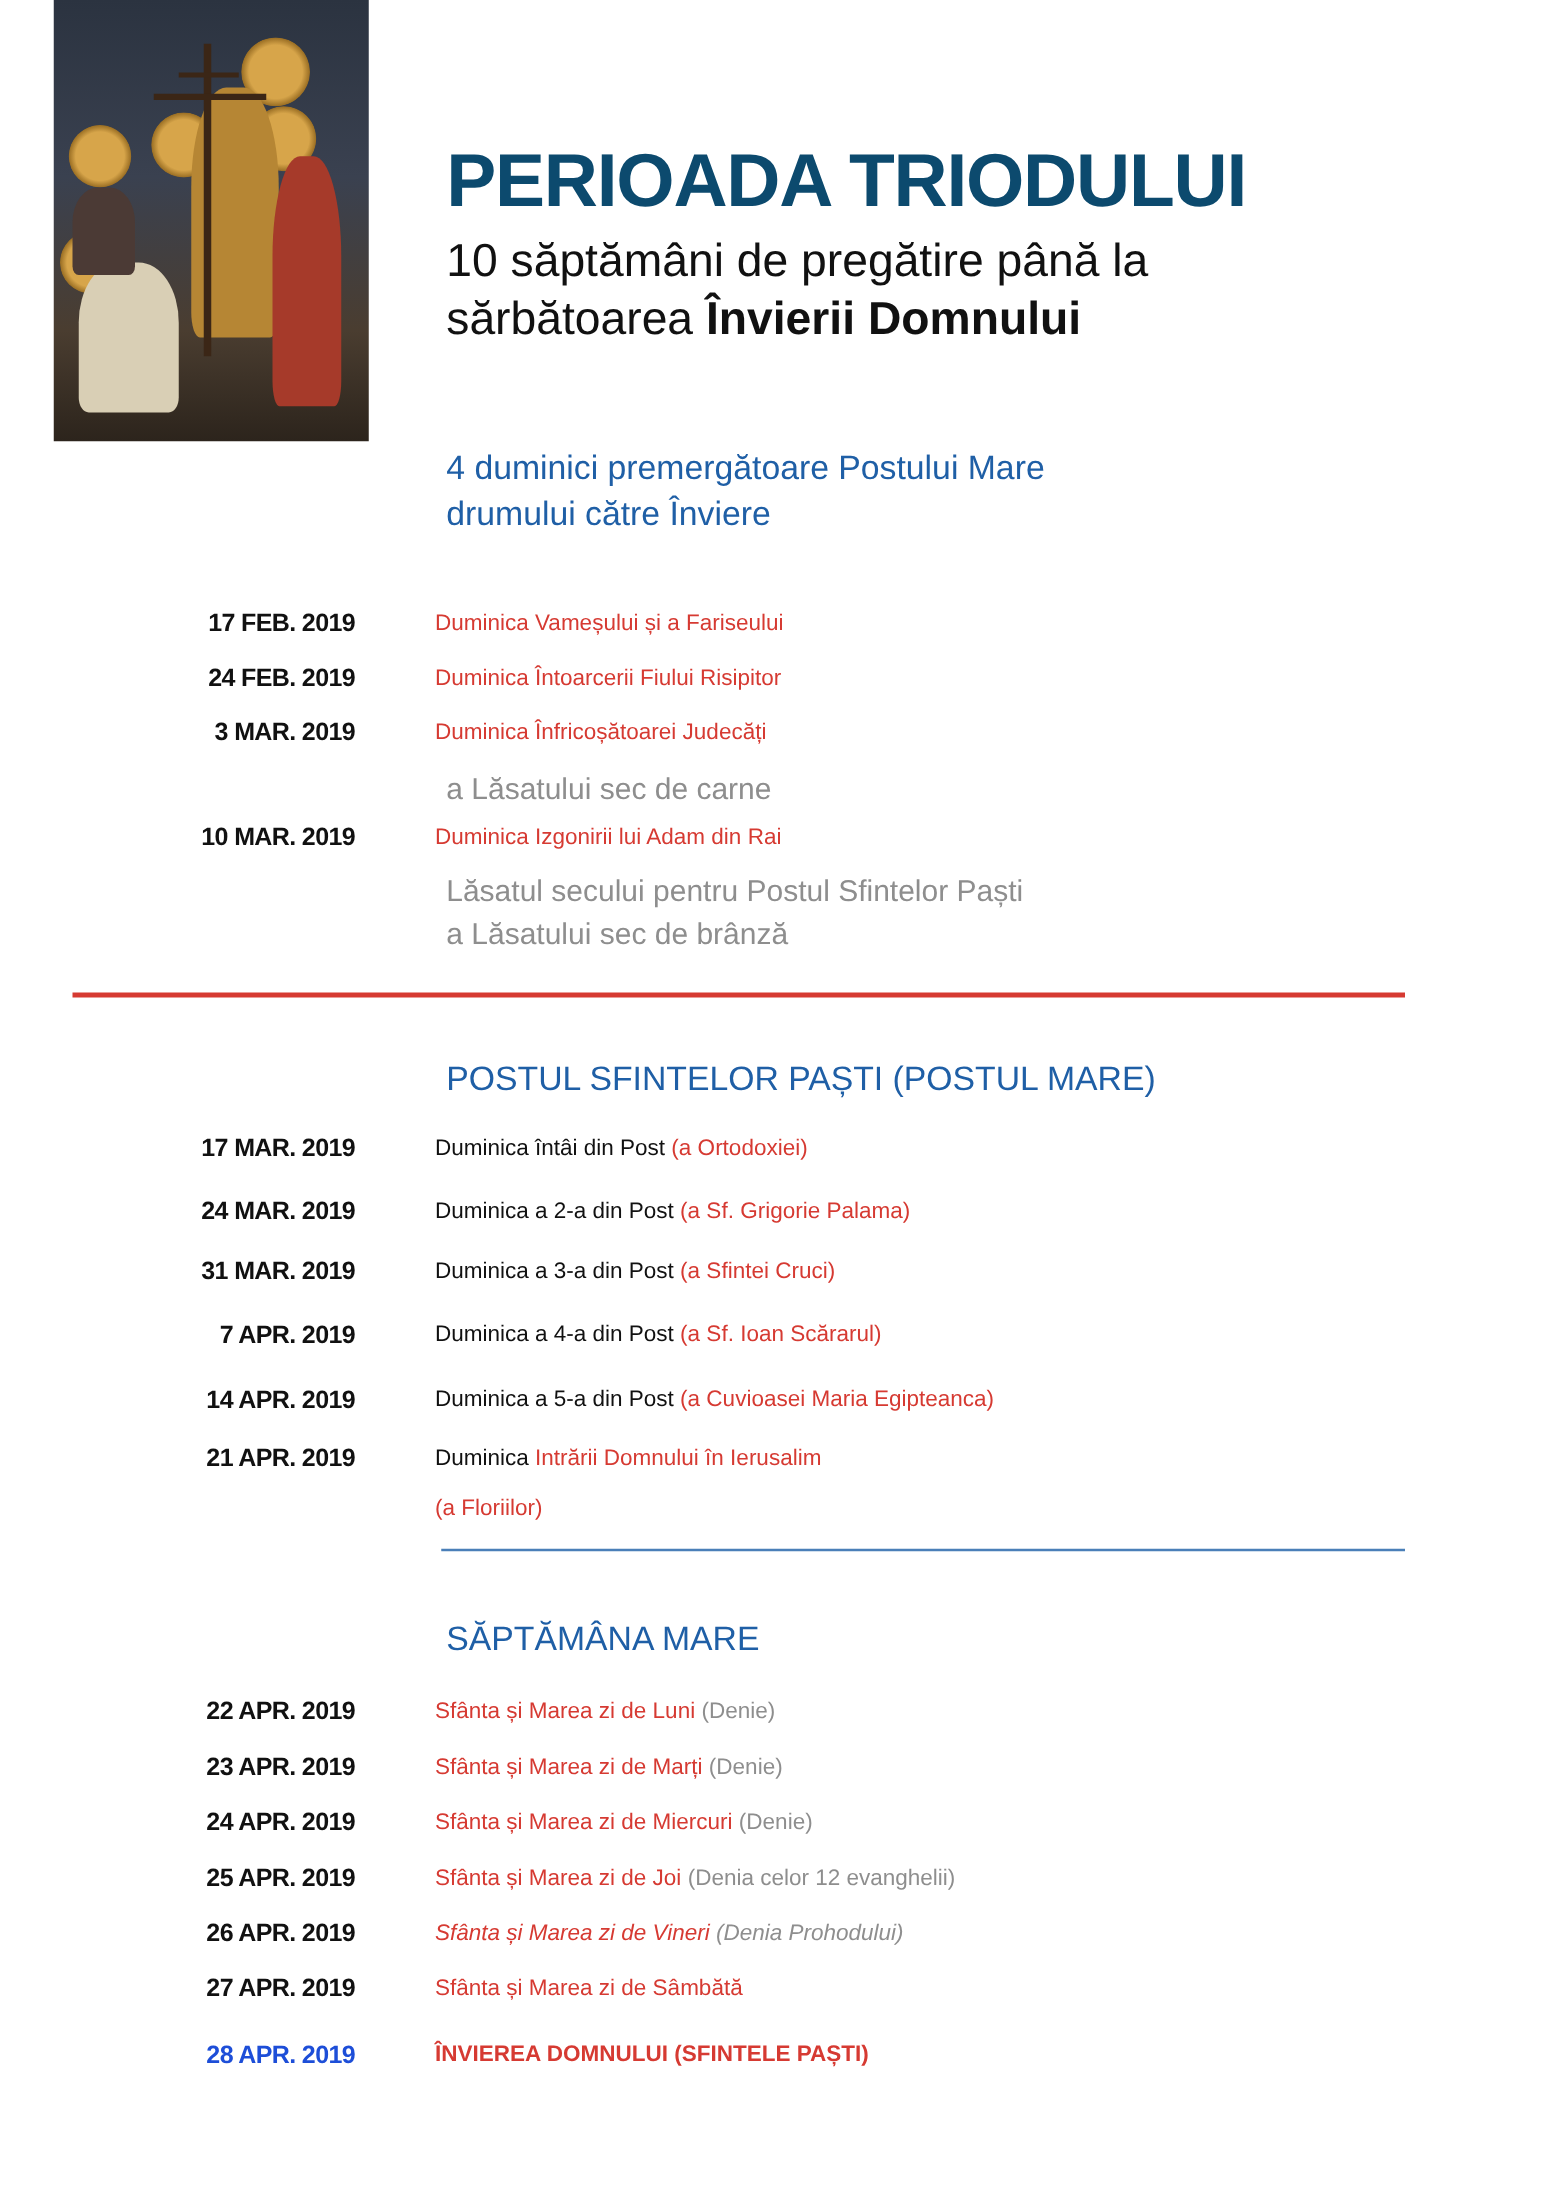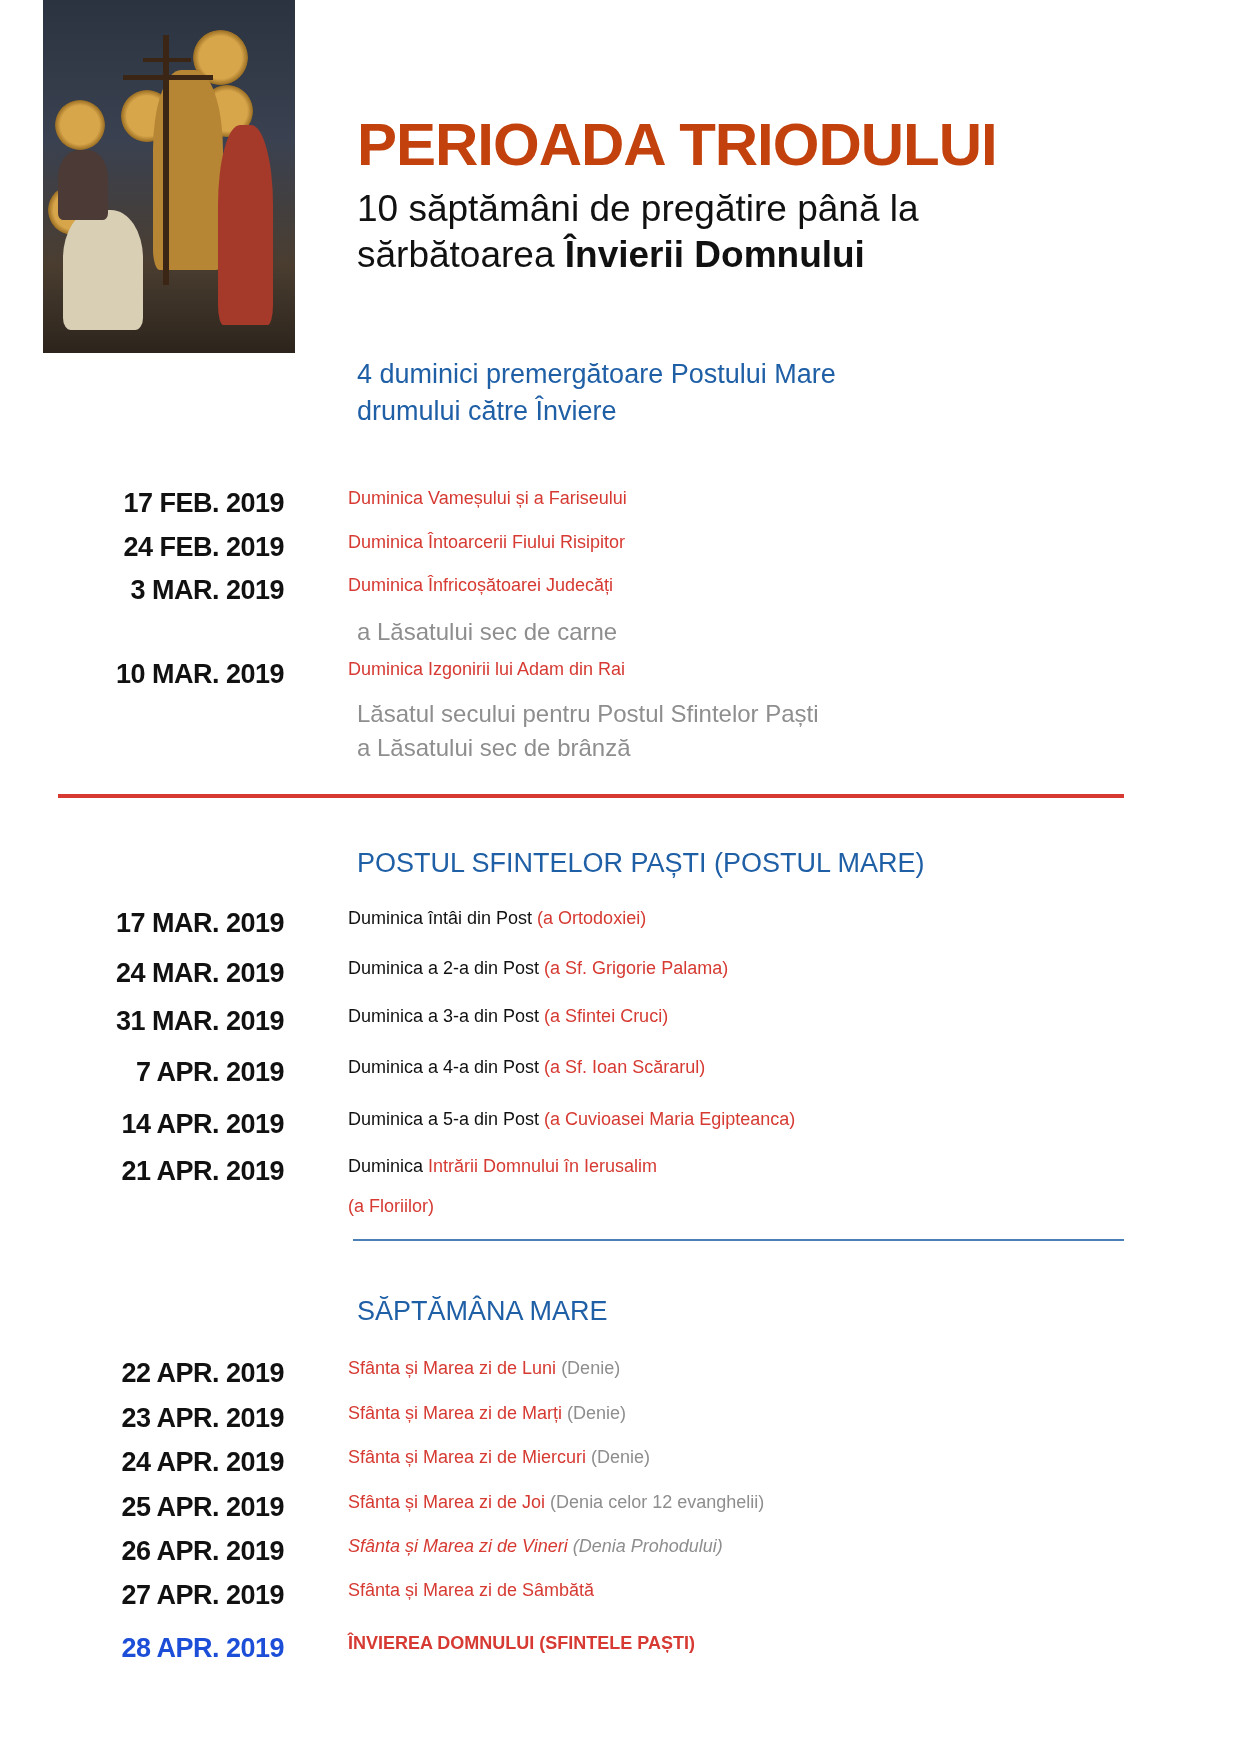--- a/index.html
+++ b/index.html
@@ -6,25 +6,25 @@
   body { width: 1241px; height: 1754px; position: relative; overflow: hidden;
          font-family: "Liberation Sans", "DejaVu Sans", sans-serif; }
   .abs { position: absolute; white-space: nowrap; }
   .icon-img { position: absolute; left: 43px; top: 0; width: 252px; height: 353px; overflow: hidden;
               background: linear-gradient(180deg, #2b3340 0%, #3a4150 40%, #4a3d30 75%, #2c241c 100%); }
   .icon-img .halo { position: absolute; border-radius: 50%; background: radial-gradient(circle, #d7a54a 55%, #9b6f24 70%, transparent 72%); }
   .icon-img .robe { position: absolute; border-radius: 40% 40% 10% 10%; }
   .icon-img .cross-v { position: absolute; left: 120px; top: 35px; width: 6px; height: 250px; background: #3b2616; }
   .icon-img .cross-h { position: absolute; left: 80px; top: 75px; width: 90px; height: 5px; background: #3b2616; }
   .icon-img .cross-h2 { position: absolute; left: 100px; top: 58px; width: 48px; height: 4px; background: #3b2616; }
-  .title { left: 357px; top: 110px; font-size: 60px; font-weight: bold; color: #c2410c; letter-spacing: -1px; }
+  .title { left: 357px; top: 110px; font-size: 60px; font-weight: bold; color: #0c4a6e; letter-spacing: -1px; }
   .subtitle { left: 357px; top: 186px; font-size: 37px; color: #111; line-height: 46px; white-space: normal; width: 760px; }
   .subtitle b { font-weight: bold; }
   .intro { left: 357px; top: 356px; font-size: 27px; color: #1f5fa6; line-height: 37px; white-space: normal; width: 700px; }
-  .date { right: 957px; font-size: 27px; font-weight: bold; color: #111; text-align: right; letter-spacing: -0.5px; }
+  .date { right: 957px; font-size: 20px; font-weight: bold; color: #111; text-align: right; letter-spacing: -0.5px; }
   .date.red { color: #1d4ed8; }
   .ev { left: 348px; font-size: 18px; color: #111; }
   .red { color: #d63a32; }
   .gray { color: #8e8e8e; }
   .sub { left: 357px; font-size: 24px; color: #8e8e8e; }
   .heading { left: 357px; font-size: 27px; color: #1f5fa6; }
   .ev.bold { font-weight: bold; }
   .rule-red { position: absolute; left: 58px; top: 794px; width: 1066px; height: 4px; background: #d63a32; }
   .rule-blue { position: absolute; left: 353px; top: 1239px; width: 771px; height: 2px; background: #4a7fb8; }
 </style>

